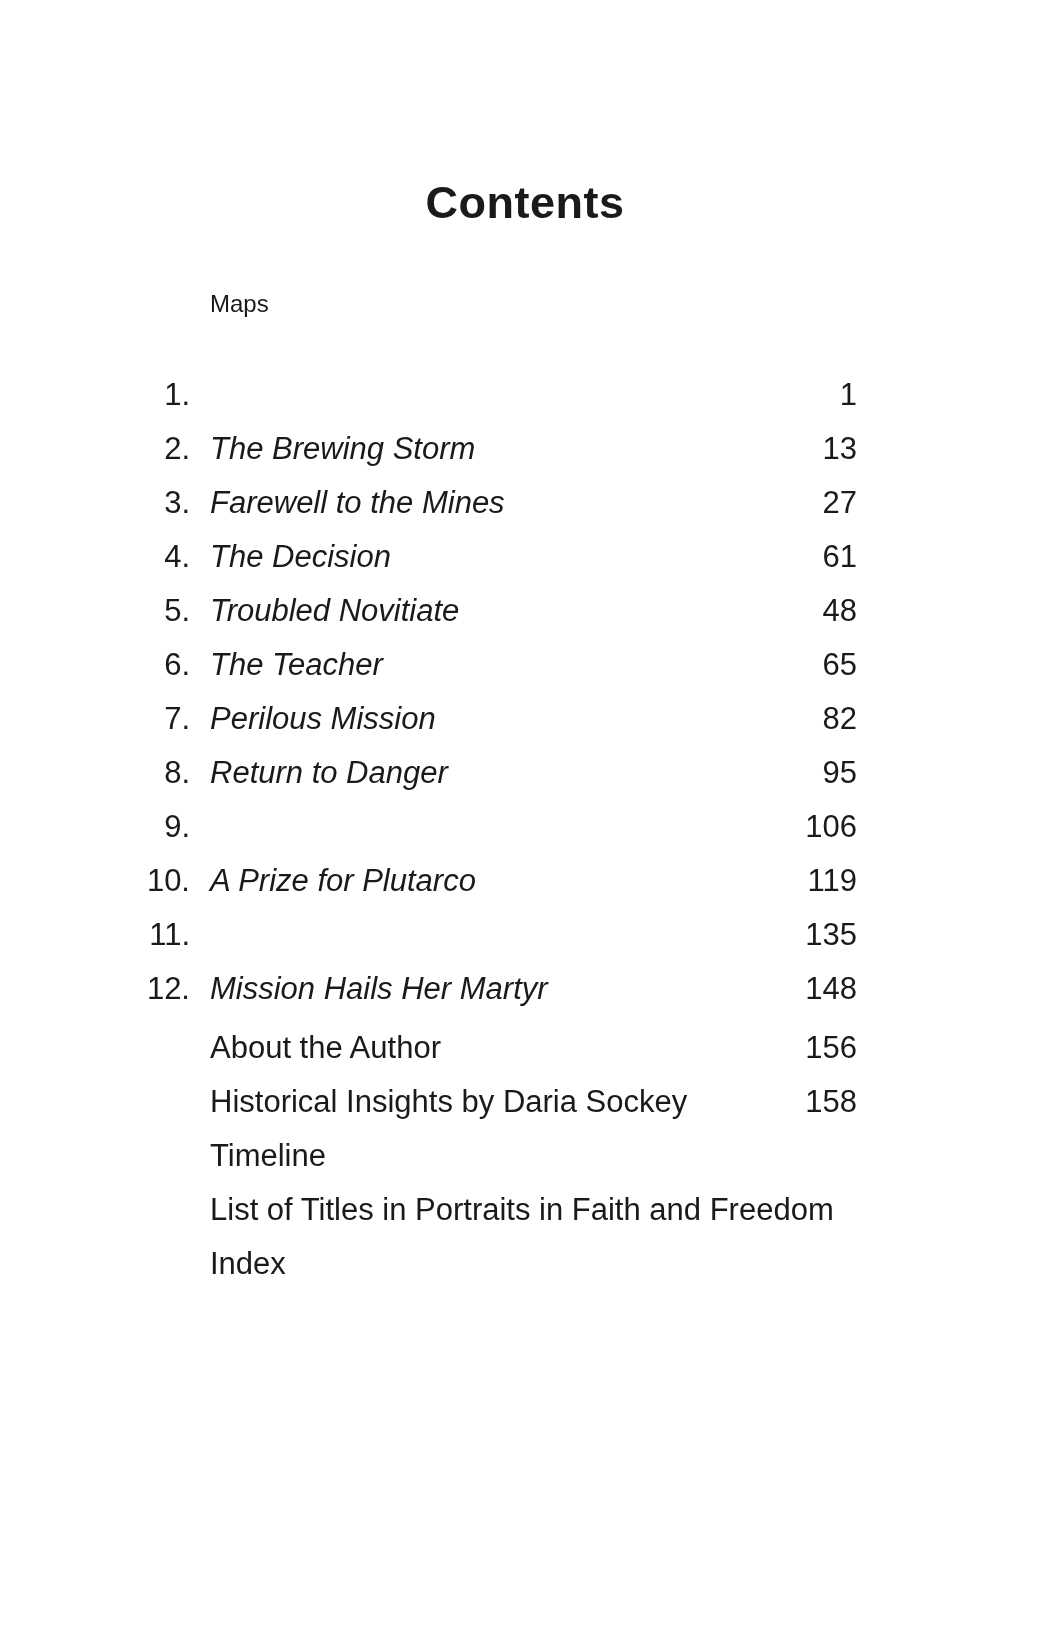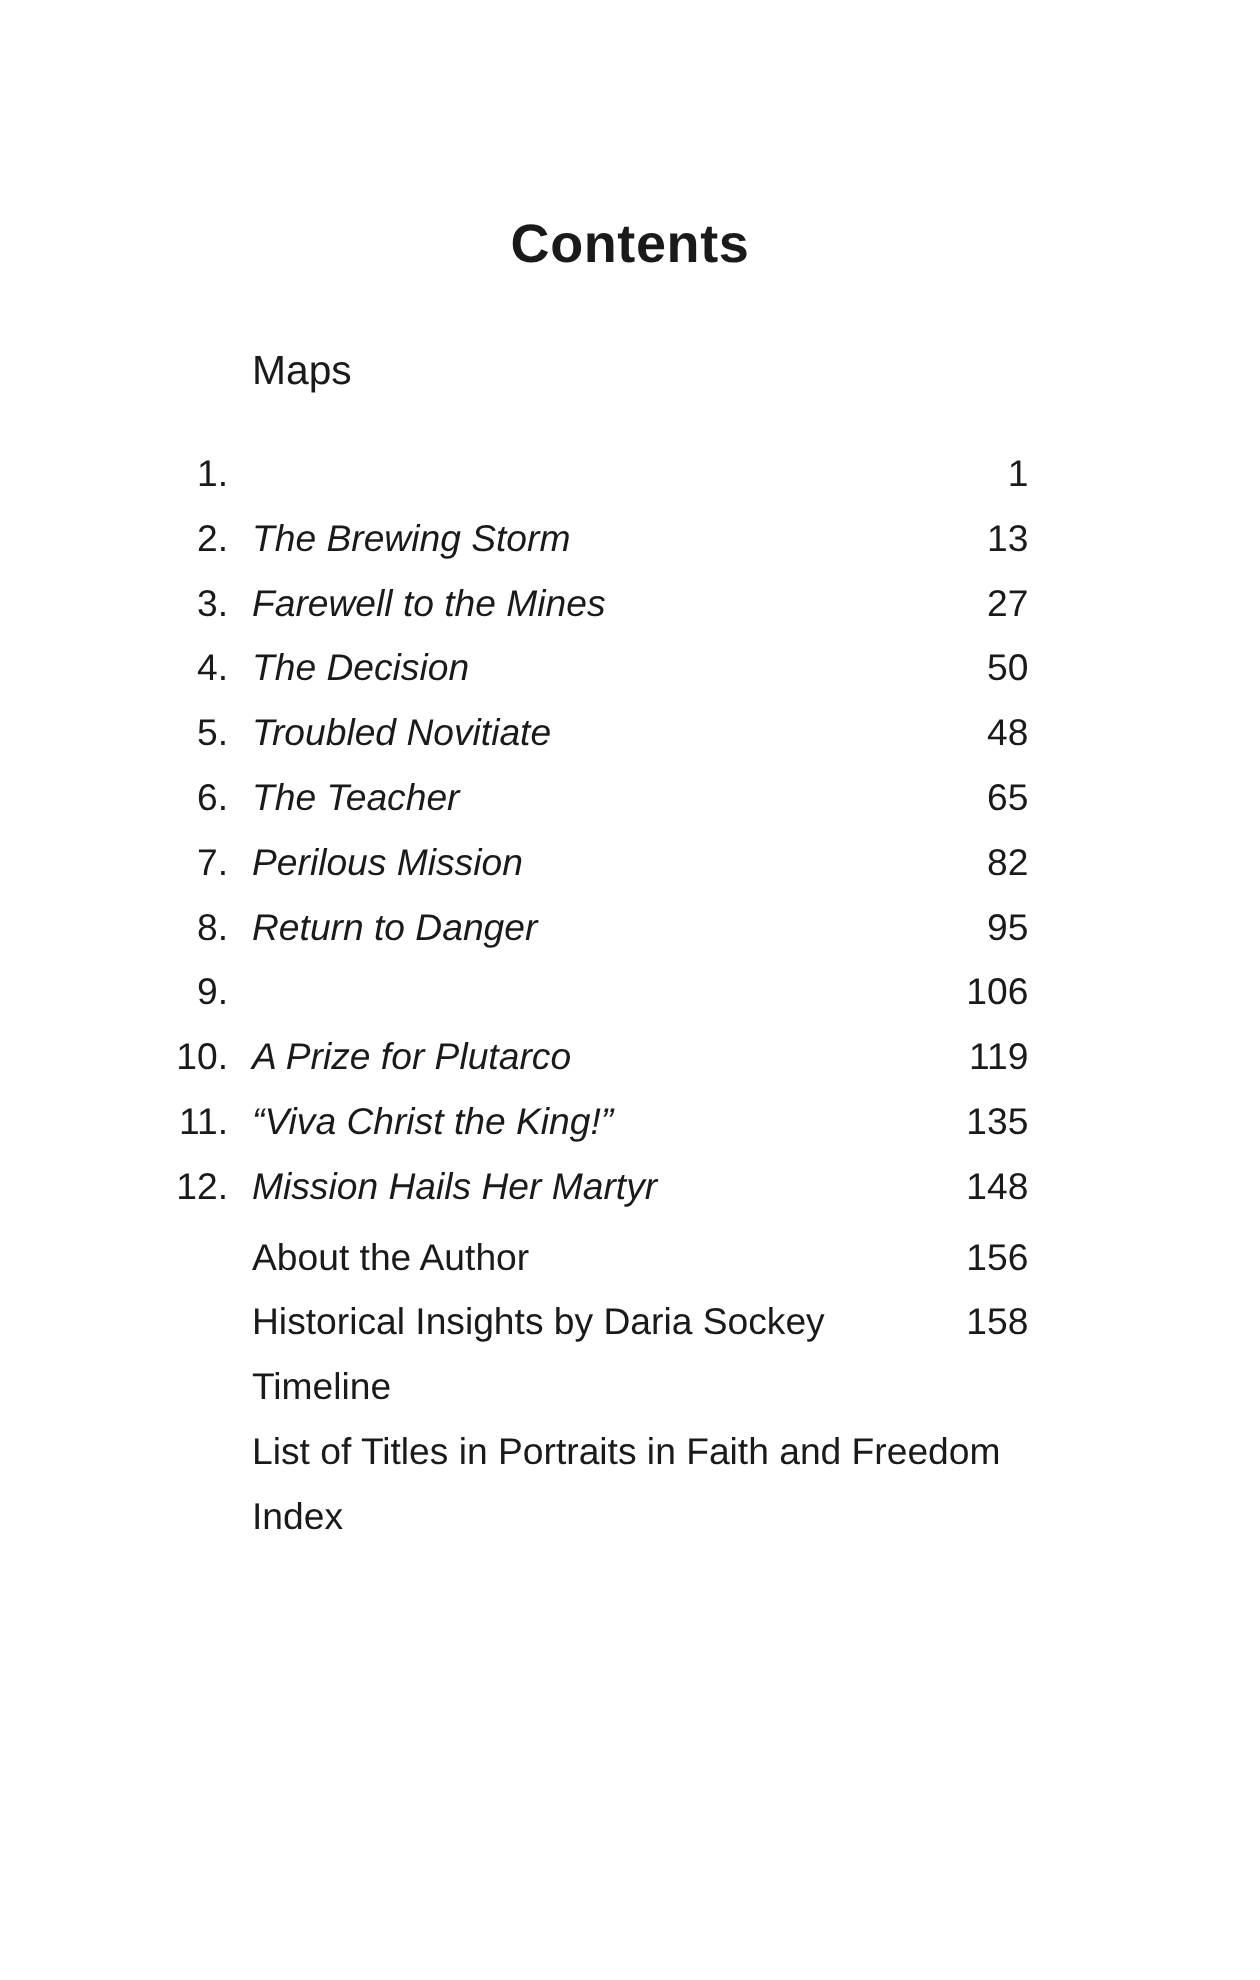--- a/index.html
+++ b/index.html
@@ -25,21 +25,21 @@
     text-align: center;
     font-size: 45px;
     font-weight: 700;
     letter-spacing: 0.5px;
     line-height: 1.1;
   }
   .section-heading {
     position: absolute;
     left: 210px;
     top: 291px;
-    font-size: 34px;
+    font-size: 24px;
     line-height: 1.1;
     text-align: center;
   }
   .chapters {
     position: absolute;
     left: 130px;
     top: 368px;
     width: 727px; 
   }
   .backmatter {
@@ -104,21 +104,21 @@
     <span class="num">3.</span>
     <span class="ctitle">Farewell to the Mines</span>
     <span class="spacer"></span>
     <span class="pageno">27</span>
   </div>
 
   <div class="row">
     <span class="num">4.</span>
     <span class="ctitle">The Decision</span>
     <span class="spacer"></span>
-    <span class="pageno">50</span>
+    <span class="pageno">61</span>
   </div>
 
   <div class="row">
     <span class="num">5.</span>
     <span class="ctitle">Troubled Novitiate</span>
     <span class="spacer"></span>
     <span class="pageno">48</span>
   </div>
 
   <div class="row">
@@ -150,21 +150,20 @@
 
   <div class="row">
     <span class="num">10.</span>
     <span class="ctitle">A Prize for Plutarco</span>
     <span class="spacer"></span>
     <span class="pageno">119</span>
   </div>
 
   <div class="row">
     <span class="num">11.</span>
-    <span class="ctitle">“Viva Christ the King!”</span>
     <span class="spacer"></span>
     <span class="pageno">135</span>
   </div>
 
   <div class="row">
     <span class="num">12.</span>
     <span class="ctitle">Mission Hails Her Martyr</span>
     <span class="spacer"></span>
     <span class="pageno">148</span>
   </div>

